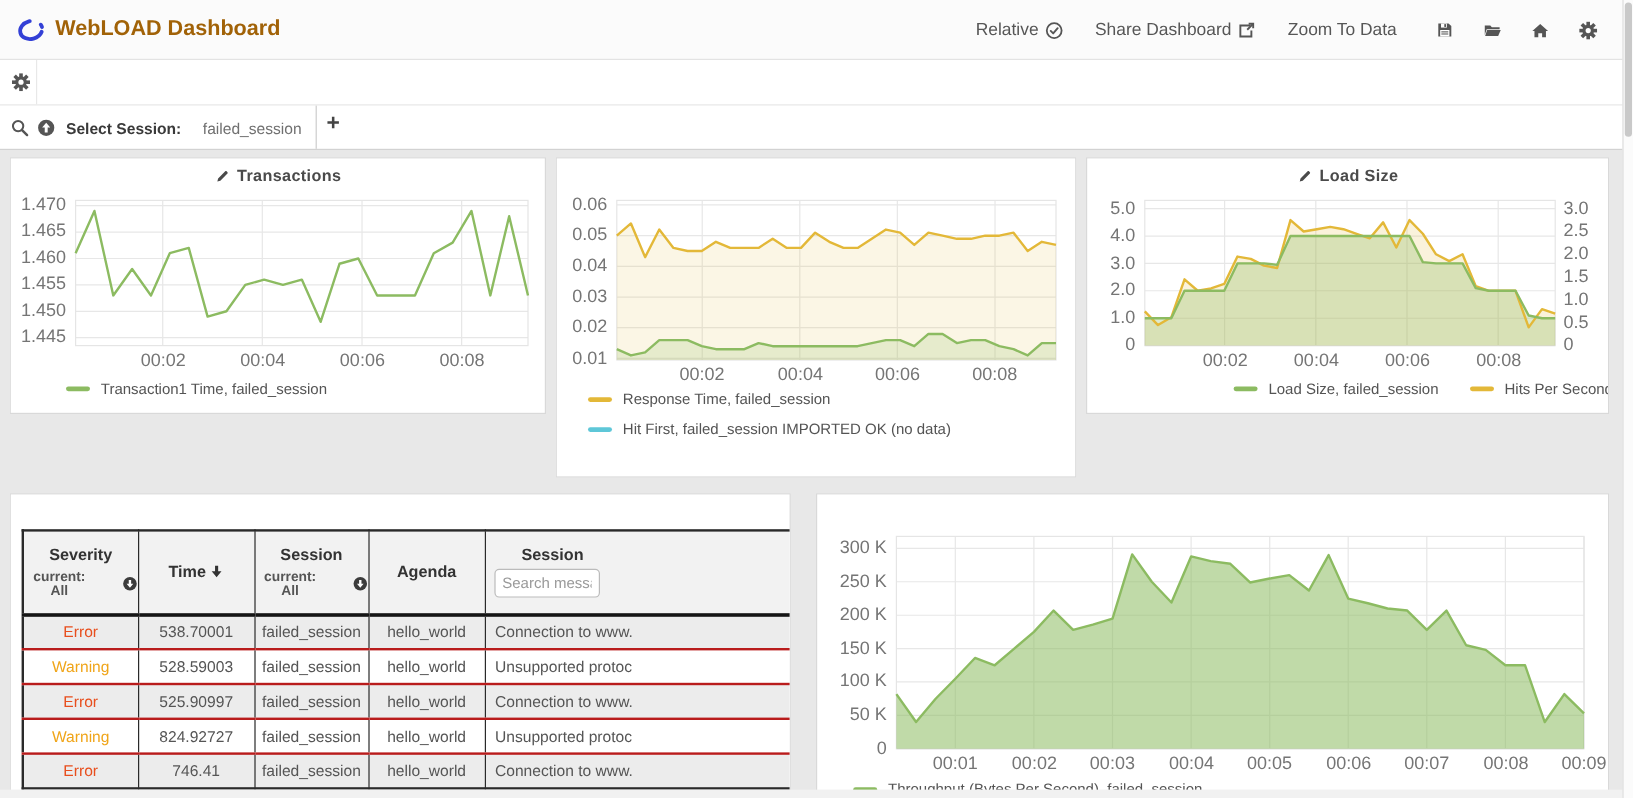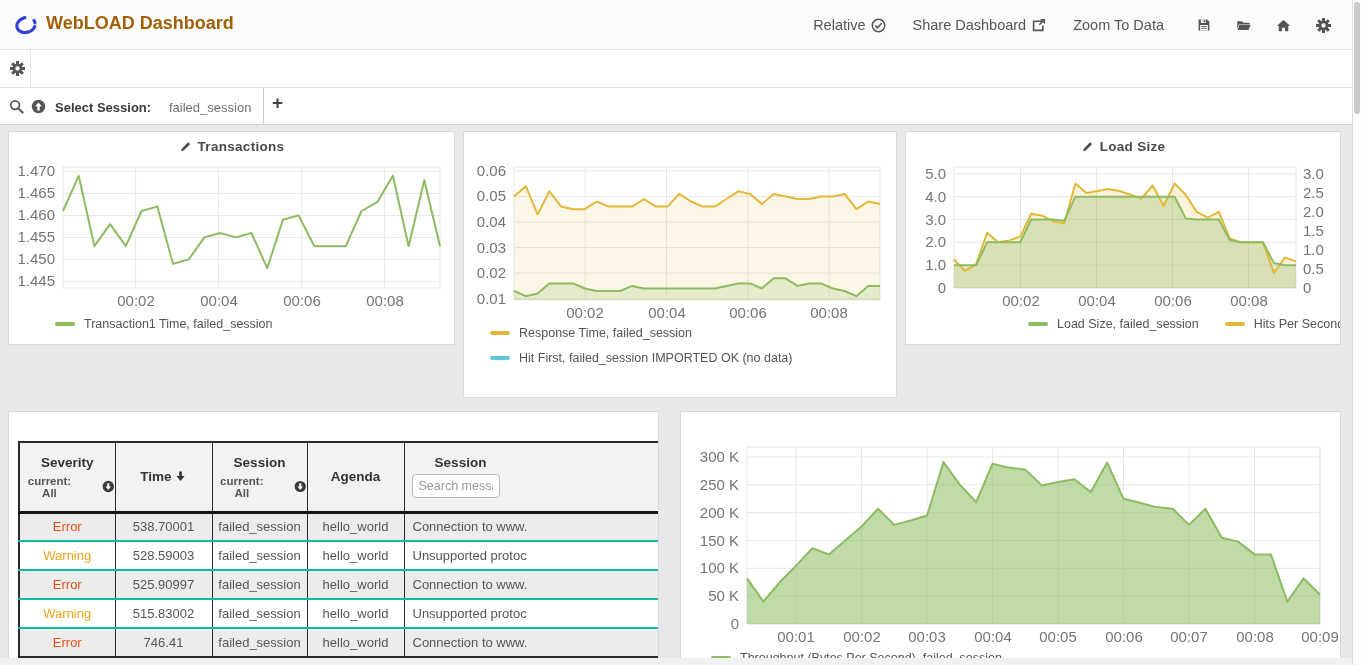--- a/index.html
+++ b/index.html
@@ -55,21 +55,21 @@
   .tick-y{text-align:right}
   .tick-x{width:56px;text-align:center}
   .tick-y2{text-align:left;width:40px}
 
   
   #log-table{position:absolute;left:9px;top:29px;width:740px;border-collapse:collapse;table-layout:fixed;
              background:#fff;border:2px solid #2a2a2a}
   #log-table th,#log-table td{border-left:1px solid #2a2a2a;padding:0;box-sizing:border-box}
   #log-table th:first-child,#log-table td:first-child{border-left:none}
   #log-table thead th{background:#f2f2f2;height:70px;border-bottom:3px solid #151515;vertical-align:middle}
-  #log-table tbody td{height:29px;border-top:2px solid #14b8a6;text-align:center;font-size:13px;color:#555;vertical-align:middle}
+  #log-table tbody td{height:29px;border-top:2px solid #b91c1c;text-align:center;font-size:13px;color:#555;vertical-align:middle}
   #log-table tbody tr.alt{background:#ececec}
   #log-table td.msg{text-align:left;padding-left:8px;white-space:nowrap;overflow:hidden}
   .h-main{font-size:13.5px;font-weight:bold;color:#333;text-align:center;display:flex;align-items:center;justify-content:center;gap:2px}
   .h-sub{font-size:11.5px;color:#555;text-align:center;margin-top:5px;display:flex;align-items:center;justify-content:center;gap:23px}
   #msg-search{display:block;width:88px;height:24px;margin:4px 0 0 7px;border:1px solid #bbb;border-radius:4px;
               font-size:12.5px;color:#888;padding:0 6px;box-sizing:border-box;font-family:inherit;background:#fff}
   #msg-search::placeholder{color:#999}
   .msg-head-label{width:102px;margin-left:5px}
 
   
@@ -394,21 +394,21 @@
         </tr>
         <tr class="alt">
           <td style="color:#e84e1d">Error</td>
           <td>525.90997</td>
           <td>failed_session</td>
           <td>hello_world</td>
           <td class="msg">Connection to www.</td>
         </tr>
         <tr>
           <td style="color:#f0a519">Warning</td>
-          <td>515.83002</td>
+          <td>824.92727</td>
           <td>failed_session</td>
           <td>hello_world</td>
           <td class="msg">Unsupported protoc</td>
         </tr>
         <tr class="alt">
           <td style="color:#e84e1d">Error</td>
           <td>746.41</td>
           <td>failed_session</td>
           <td>hello_world</td>
           <td class="msg">Connection to www.</td>

